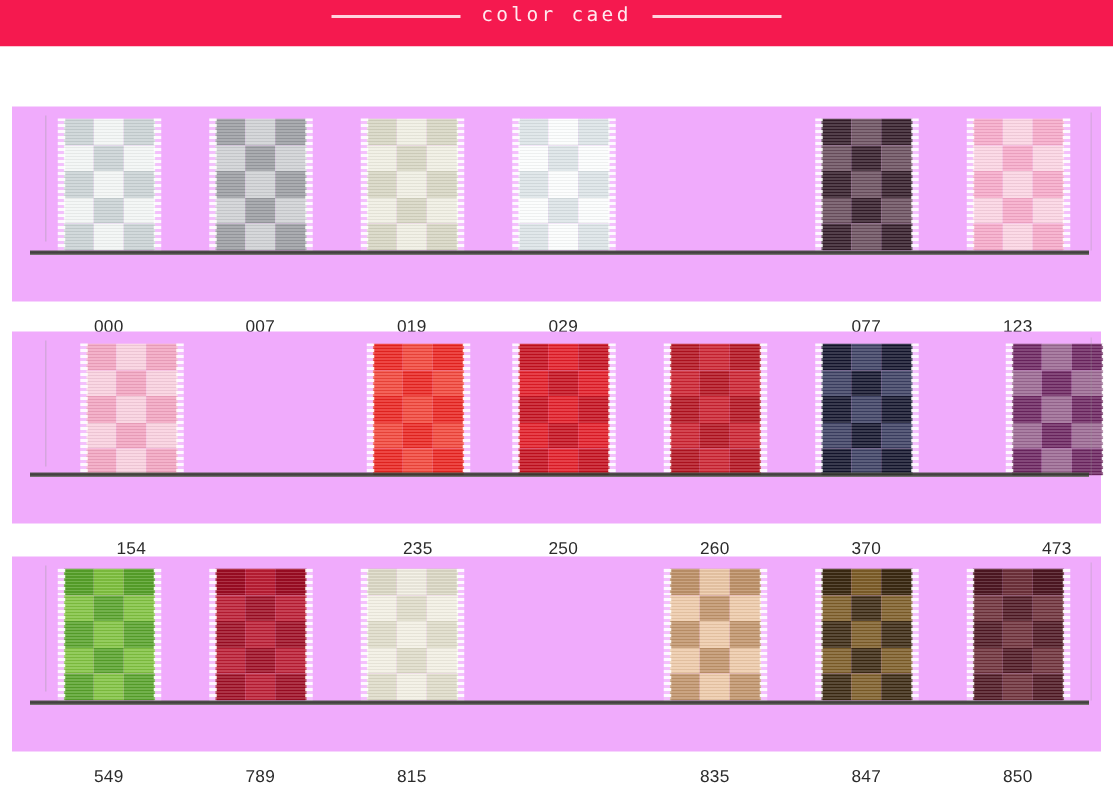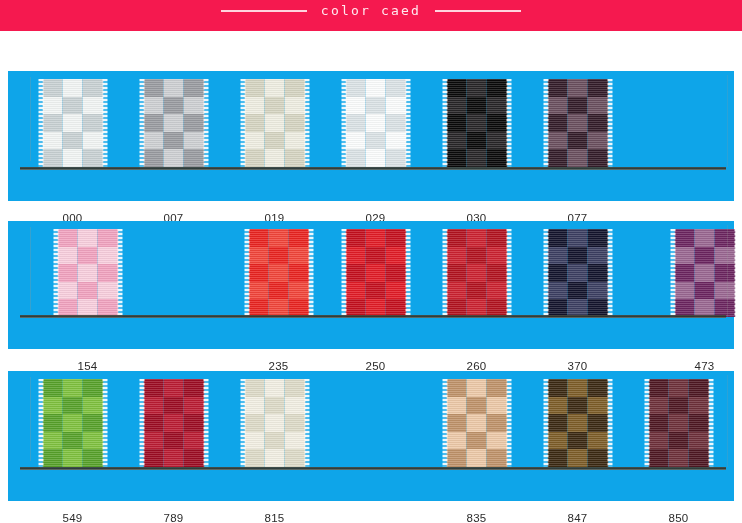--- a/index.html
+++ b/index.html
@@ -43,21 +43,21 @@
 
   
   .sheet{
     position:absolute;left:0;top:31px;width:742px;height:492px;
     background:#ffffff;
   }
 
   .band{
     position:absolute;
     left:8px;width:726px;
-    background:#0ea5e9;
+    background:#f0abfc;
     box-sizing:border-box;
   }
   .band-1{top:40px;height:130px;}
   .band-2{top:190px;height:128px;}
   .band-3{top:340px;height:130px;}
 
   
   .band:before{
     content:"";position:absolute;left:22px;top:6px;width:1px;height:84px;
     background:rgba(150,155,150,.30);
@@ -264,48 +264,20 @@
             </div>
             <div class="rib"></div>
             <div class="edge edge-l"></div>
             <div class="edge edge-r"></div>
           </div>
           <div class="caption cap-1">
             <div class="code">029</div>
             <div class="cname">White</div>
           </div>
         </div>
-        <div class="cell" style="left: 418px;">
-          <div class="swatch-wrap">
-            <div class="swatch">
-              <i style="background: rgb(9, 9, 9);"></i>
-              <i style="background: rgb(39, 37, 39);"></i>
-              <i style="background: rgb(9, 9, 9);"></i>
-              <i style="background: rgb(39, 37, 39);"></i>
-              <i style="background: rgb(9, 9, 9);"></i>
-              <i style="background: rgb(39, 37, 39);"></i>
-              <i style="background: rgb(9, 9, 9);"></i>
-              <i style="background: rgb(39, 37, 39);"></i>
-              <i style="background: rgb(9, 9, 9);"></i>
-              <i style="background: rgb(39, 37, 39);"></i>
-              <i style="background: rgb(9, 9, 9);"></i>
-              <i style="background: rgb(39, 37, 39);"></i>
-              <i style="background: rgb(9, 9, 9);"></i>
-              <i style="background: rgb(39, 37, 39);"></i>
-              <i style="background: rgb(9, 9, 9);"></i>
-            </div>
-            <div class="rib"></div>
-            <div class="edge edge-l"></div>
-            <div class="edge edge-r"></div>
-          </div>
-          <div class="caption cap-1">
-            <div class="code">030</div>
-            <div class="cname">Black</div>
-          </div>
-        </div>
         <div class="cell" style="left: 519px;">
           <div class="swatch-wrap">
             <div class="swatch">
               <i style="background: rgb(51, 28, 41);"></i>
               <i style="background: rgb(106, 79, 94);"></i>
               <i style="background: rgb(51, 28, 41);"></i>
               <i style="background: rgb(106, 79, 94);"></i>
               <i style="background: rgb(51, 28, 41);"></i>
               <i style="background: rgb(106, 79, 94);"></i>
               <i style="background: rgb(51, 28, 41);"></i>
@@ -320,20 +292,48 @@
             </div>
             <div class="rib"></div>
             <div class="edge edge-l"></div>
             <div class="edge edge-r"></div>
           </div>
           <div class="caption cap-1">
             <div class="code">077</div>
             <div class="cname">Charcoal</div>
           </div>
         </div>
+        <div class="cell" style="left: 620px;">
+          <div class="swatch-wrap">
+            <div class="swatch">
+              <i style="background: rgb(246, 168, 200);"></i>
+              <i style="background: rgb(251, 211, 226);"></i>
+              <i style="background: rgb(246, 168, 200);"></i>
+              <i style="background: rgb(251, 211, 226);"></i>
+              <i style="background: rgb(246, 168, 200);"></i>
+              <i style="background: rgb(251, 211, 226);"></i>
+              <i style="background: rgb(246, 168, 200);"></i>
+              <i style="background: rgb(251, 211, 226);"></i>
+              <i style="background: rgb(246, 168, 200);"></i>
+              <i style="background: rgb(251, 211, 226);"></i>
+              <i style="background: rgb(246, 168, 200);"></i>
+              <i style="background: rgb(251, 211, 226);"></i>
+              <i style="background: rgb(246, 168, 200);"></i>
+              <i style="background: rgb(251, 211, 226);"></i>
+              <i style="background: rgb(246, 168, 200);"></i>
+            </div>
+            <div class="rib"></div>
+            <div class="edge edge-l"></div>
+            <div class="edge edge-r"></div>
+          </div>
+          <div class="caption cap-1">
+            <div class="code">123</div>
+            <div class="cname">Pearl Pink</div>
+          </div>
+        </div>
       </div>
     <div class="shelf" style="top:96px"></div>
   </div>
 
   <div class="band band-2">
     <div class="row" id="row-1">
         <div class="cell" style="left: 29px;">
           <div class="swatch-wrap">
             <div class="swatch">
               <i style="background: rgb(242, 163, 192);"></i>

